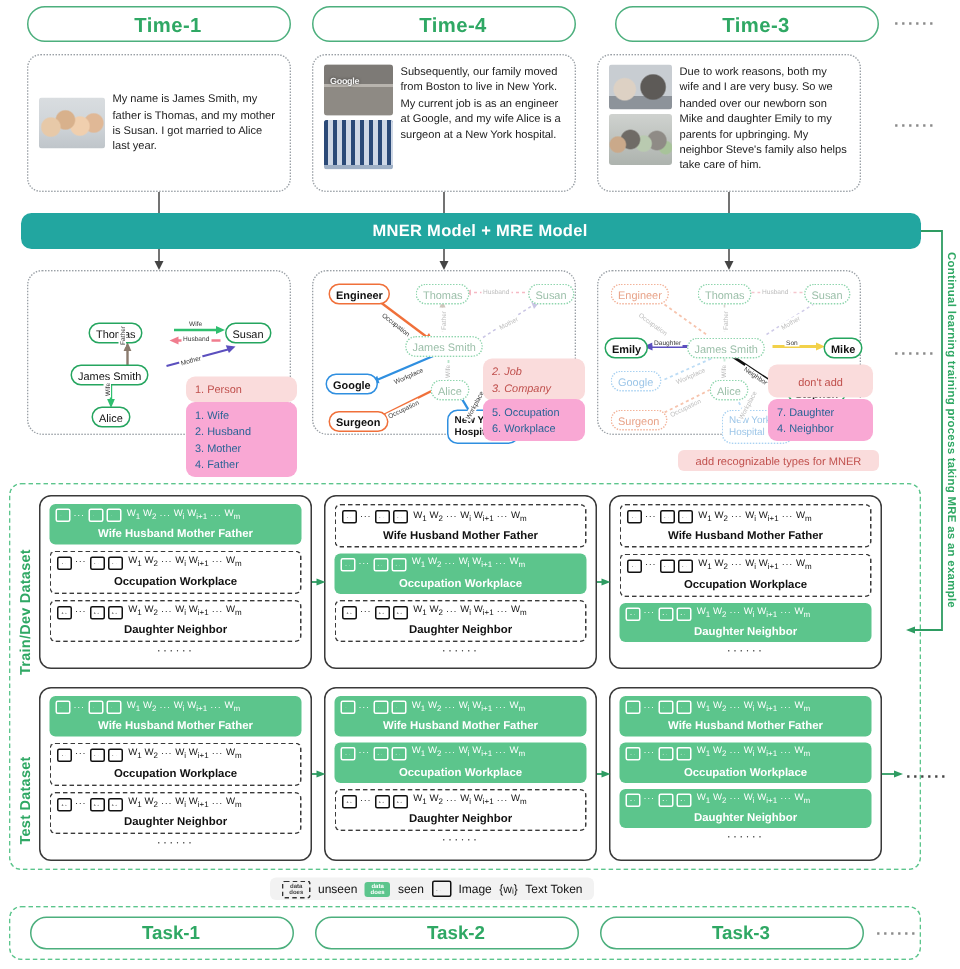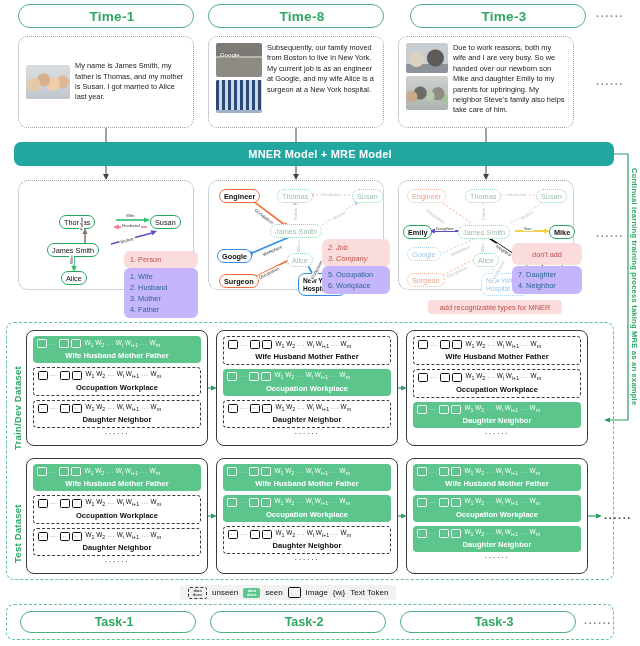--- a/index.html
+++ b/index.html
@@ -106,21 +106,21 @@
     position:absolute;font-size:4.4px;color:#3a3a3a;background:#fff;
     padding:0 1px;white-space:nowrap;
   }
   .edgelbl.ghost{color:#bdbdbd;}
 
   .legend-pill{
     position:absolute;border-radius:6px;font-size:7.3px;padding:3px 6px;
     white-space:nowrap;line-height:11px;
   }
   .lg-pink{background:#fadcdc;color:#c0504d;}
-  .lg-blue{background:#c4b5fd;color:#2a6496;}
+  .lg-blue{background:#f9a8d4;color:#2a6496;}
 
   
   .tag{
     border-radius:4px;font-size:7.4px;padding:3px 7px;white-space:nowrap;
   }
   .tag-blue{background:#cfe4f5;color:#2a6496;}
   .tag-pink{background:#fadcdc;color:#c0504d;}
 
   
   .ds-outer{
@@ -188,21 +188,21 @@
   }
 
   svg{position:absolute;left:0;top:0;overflow:visible;}
 </style>
 </head>
 <body>
 
 <div class="wrap">
 
   <div class="abs ctr time-pill" style="left:18px;top:4px;width:176px;">Time-1</div>
-  <div class="abs ctr time-pill" style="left:208px;top:4px;width:176px;">Time-8</div>
+  <div class="abs ctr time-pill" style="left:208px;top:4px;width:176px;">Time-4</div>
   <div class="abs ctr time-pill" style="left:398px;top:4px;width:176px;margin-left:12px;">Time-3</div>
   <div class="abs dots-h" style="left:596px;top:10px;">······</div>
 
   <div class="abs text-card" style="left:208px;top:36px;width:176px;height:92px;">
     <div style="display:flex;flex-direction:column;gap:3px;">
       <div class="photo ph-google"></div>
       <div class="photo ph-building"></div>
     </div>
     <div class="body">Subsequently, our family moved from Boston to live in New York. My current job is as an engineer at Google, and my wife Alice is a surgeon at a New York hospital.</div>
   </div>
@@ -369,21 +369,21 @@
 
     <div class="legend-pill lg-pink ctr" style="left:113px;top:62px;width:58px;height:16px;">don't add</div>
     <div class="legend-pill lg-blue" style="left:113px;top:85px;width:58px;">
       <div>7. Daughter</div>
       <div>4. Neighbor</div>
     </div>
   </div>
 
   <div class="abs dots-h" style="left:596px;top:230px;">······</div>
 
-  <div class="abs ctr tag tag-pink" style="left:428px;top:300px;width:134px;height:14px;">add recognizable types for MNER</div>
+  <div class="abs ctr tag tag-pink" style="left:452px;top:300px;width:134px;height:14px;">add recognizable types for MNER</div>
 
   <div class="abs ds-outer" style="left:6px;top:322px;width:608px;height:258px;"></div>
 
   <div class="abs ds-label" style="left:12px;top:364px;height:86px;">Train/Dev Dataset</div>
 
   <div class="abs ds-label" style="left:12px;top:487px;height:76px;">Test Dataset</div>
 
   <div class="abs ds-card" style="left:26px;top:330px;width:182px;height:116px;padding:5px 6px;">
     <div class="blk seen">
       <div class="toks">

